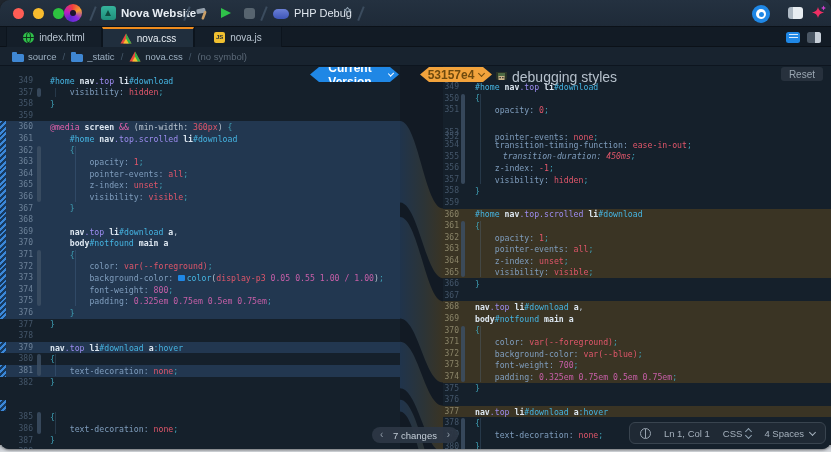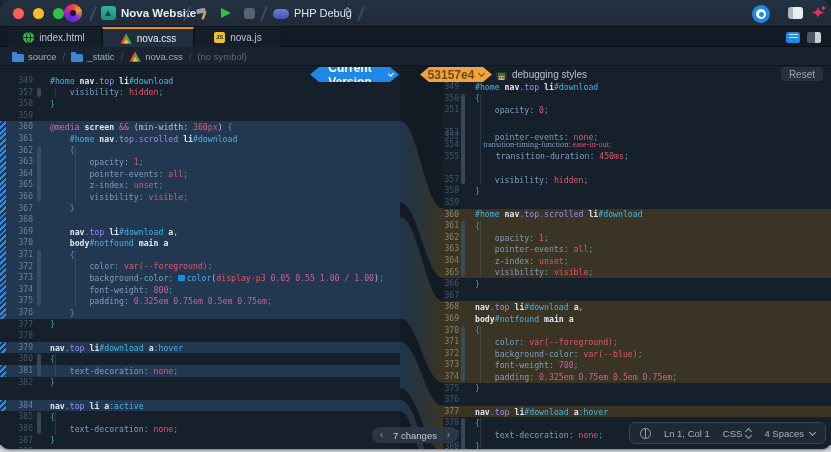--- a/index.html
+++ b/index.html
@@ -99,21 +99,21 @@
   .iguide{position:absolute;width:1px;background:rgba(100,140,180,0.22);z-index:2;}
   
   .badge{position:absolute;top:1px;height:15px;display:flex;align-items:center;justify-content:center;
     font-size:12px;font-weight:bold;z-index:6;border:none;
     clip-path:polygon(9px 0,calc(100% - 9px) 0,100% 50%,calc(100% - 9px) 100%,9px 100%,0 50%);}
   .badge-blue{left:310px;width:89px;background:#1f87e5;color:#fff;}
   .badge-orange{left:420px;width:72px;background:#f2a33c;color:#6f4a0e;}
   .chev{width:4px;height:4px;border-right:1.4px solid currentColor;border-bottom:1.4px solid currentColor;
     display:inline-block;transform:rotate(45deg);margin-left:5px;margin-bottom:1.5px;}
   .avatar{position:absolute;left:496px;top:3px;z-index:6;border-radius:2px;overflow:hidden;width:11px;height:11px;}
-  .commit-msg{position:absolute;left:512px;top:3px;z-index:6;font-size:10px;color:#b6c1cc;}
+  .commit-msg{position:absolute;left:512px;top:3px;z-index:6;font-size:14px;color:#b6c1cc;}
   .reset-btn{position:absolute;right:8px;top:1px;z-index:6;background:#27313d;border:none;
     border-radius:3px;color:#9aa6b2;font-size:10px;padding:1px 8px;height:14px;}
   .changes-pill{position:absolute;left:372px;top:361px;width:86px;height:16px;z-index:6;
     background:rgba(44,55,68,0.95);border-radius:8px;display:flex;align-items:center;
     justify-content:space-between;padding:0 8px;box-sizing:border-box;font-size:9.5px;color:#c3cdd7;}
   .pill-arrow{background:none;border:none;color:#8f9aa6;font-size:10px;padding:0;line-height:1;}
   .status-pill{position:absolute;right:5px;top:356px;height:22px;z-index:6;display:flex;align-items:center;
     gap:13px;padding:0 10px;background:rgba(32,42,53,0.96);border:1px solid #39444f;border-radius:6px;
     font-size:9.5px;color:#a5b1bd;box-sizing:border-box;}
   .status-item{display:flex;align-items:center;gap:4px;background:none;border:none;color:#a5b1bd;font-size:9.5px;padding:0;}
@@ -327,24 +327,20 @@
           <span class="code" style="left: 50px;"><span class="t-pn">{</span></span>
         </div>
         <div class="row chg-l" style="top: 299px;">
           <span class="ln" style="width: 33px;">381</span>
           <span class="code" style="left: 50px;"><span class="t-pl">    </span><span class="t-prop">text-decoration:</span><span class="t-pl"> </span><span class="t-val">none</span><span class="t-pn">;</span></span>
         </div>
         <div class="row" style="top: 310.6px;">
           <span class="ln" style="width: 33px;">382</span>
           <span class="code" style="left: 50px;"><span class="t-pn">}</span></span>
         </div>
-        <div class="row chg-l" style="top: 333.8px;">
-          <span class="ln" style="width: 33px;">384</span>
-          <span class="code" style="left: 50px;"><span class="t-el">nav</span><span class="t-cls">.top</span><span class="t-pl"> </span><span class="t-el">li</span><span class="t-pl"> </span><span class="t-el">a</span><span class="t-id">:active</span></span>
-        </div>
         <div class="row" style="top: 345.4px; text-decoration: underline;">
           <span class="ln" style="width: 33px;">385</span>
           <span class="code" style="left: 50px;"><span class="t-pn">{</span></span>
         </div>
         <div class="row" style="top: 357px;">
           <span class="ln" style="width: 33px;">386</span>
           <span class="code" style="left: 50px;"><span class="t-pl">    </span><span class="t-prop">text-decoration:</span><span class="t-pl"> </span><span class="t-val">none</span><span class="t-pn">;</span></span>
         </div>
         <div class="row" style="top: 368.6px;">
           <span class="ln" style="width: 33px;">387</span>
@@ -401,25 +397,29 @@
         </div>
         <div class="row" style="top: 65px;">
           <span class="ln" style="width: 16px;">352</span>
           <span class="code" style="left: 32px;"><span class="t-pl">    </span><span class="t-prop">pointer-events:</span><span class="t-pl"> </span><span class="t-val">none</span><span class="t-pn">;</span></span>
         </div>
         <div class="row" style="top: 61.4px;">
           <span class="ln" style="width: 16px;">353</span>
         </div>
         <div class="row" style="top: 73px;">
           <span class="ln" style="width: 16px;">354</span>
-          <span class="code" style="left: 32px; font-family: Liberation Serif, serif;"><span class="t-pl">    </span><span class="t-prop">transition-timing-function:</span><span class="t-pl"> </span><span class="t-val">ease-in-out</span><span class="t-pn">;</span></span>
+          <span class="code" style="left: 32px;"><span class="t-pl">    </span><span class="t-prop">transition-timing-function:</span><span class="t-pl"> </span><span class="t-val">ease-in-out</span><span class="t-pn">;</span></span>
         </div>
         <div class="row" style="top: 84.6px;">
           <span class="ln" style="width: 16px;">355</span>
-          <span class="code" style="left: 33px;"><span class="t-pl">    </span><span class="t-prop">transition-duration:</span><span class="t-pl"> </span><span class="t-val">450ms</span><span class="t-pn">;</span></span>
+          <span class="code" style="left: 40px; font-style: italic;"><span class="t-pl">    </span><span class="t-prop">transition-duration:</span><span class="t-pl"> </span><span class="t-val">450ms</span><span class="t-pn">;</span></span>
+        </div>
+        <div class="row" style="top: 96.2px;">
+          <span class="ln" style="width: 16px;">356</span>
+          <span class="code" style="left: 32px;"><span class="t-pl">    </span><span class="t-prop">z-index:</span><span class="t-pl"> </span><span class="t-val">-1</span><span class="t-pn">;</span></span>
         </div>
         <div class="row" style="top: 107.8px;">
           <span class="ln" style="width: 16px;">357</span>
           <span class="code" style="left: 32px;"><span class="t-pl">    </span><span class="t-prop">visibility:</span><span class="t-pl"> </span><span class="t-val">hidden</span><span class="t-pn">;</span></span>
         </div>
         <div class="row" style="top: 119.4px;">
           <span class="ln" style="width: 16px;">358</span>
           <span class="code" style="left: 32px;"><span class="t-pn">}</span></span>
         </div>
         <div class="row" style="top: 131px;">

